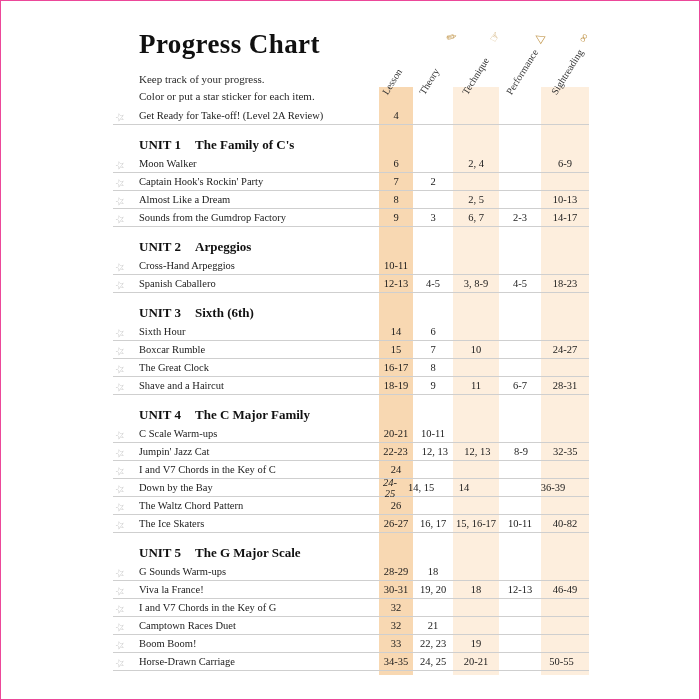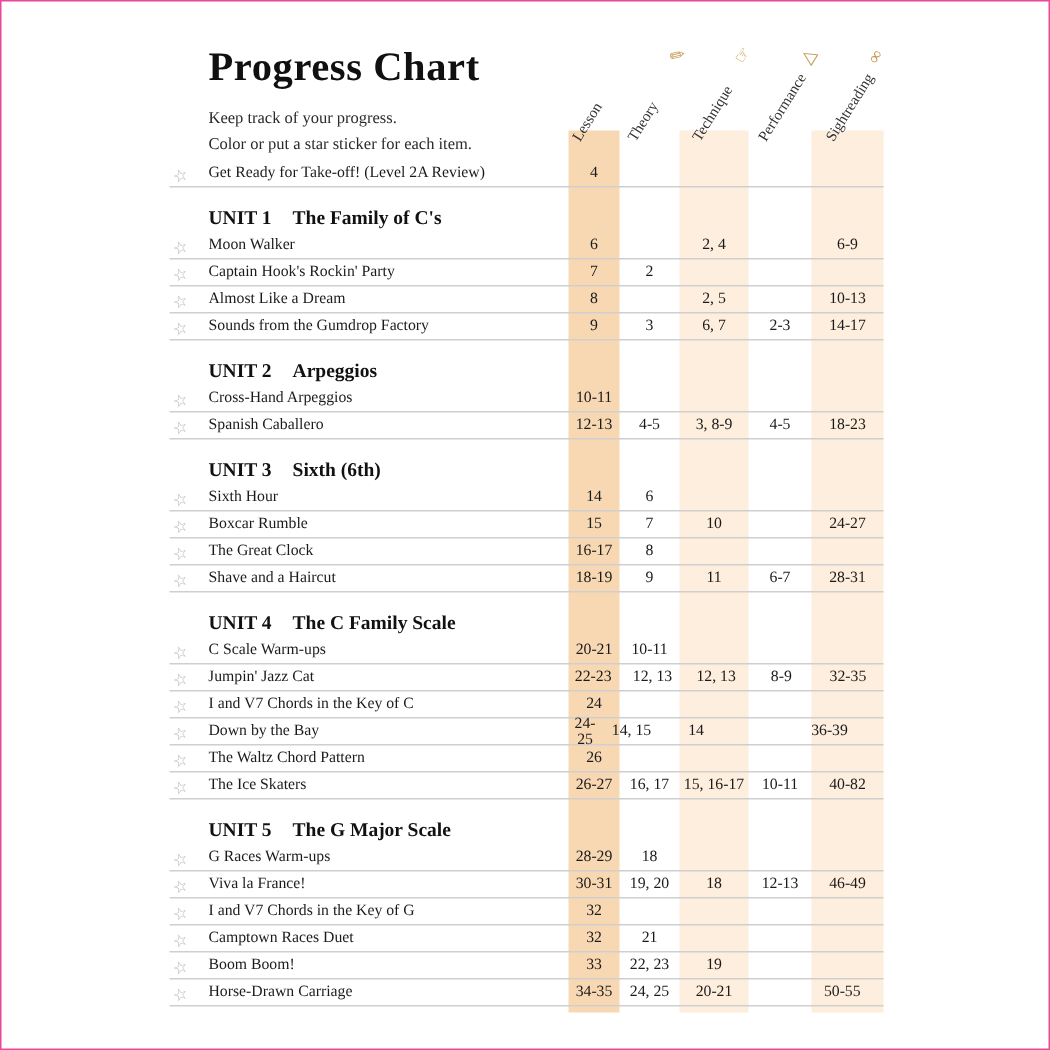--- a/index.html
+++ b/index.html
@@ -168,21 +168,21 @@
         </div>
         <div class="row">
           <span class="star">☆</span>
           <span class="rtitle">Shave and a Haircut</span>
           <span class="cell" style="width: 34px;">18-19</span>
           <span class="cell" style="width: 40px;">9</span>
           <span class="cell" style="width: 46px;">11</span>
           <span class="cell" style="width: 42px;">6-7</span>
           <span class="cell" style="width: 48px;">28-31</span>
         </div>
-        <div class="heading"><span class="unit">UNIT 4</span><span class="unit-name">The C Family Scale</span></div>
+        <div class="heading"><span class="unit">UNIT 4</span><span class="unit-name">The C Major Family</span></div>
         <div class="row">
           <span class="star">☆</span>
           <span class="rtitle">C Scale Warm-ups</span>
           <span class="cell" style="width: 34px;">20-21</span>
           <span class="cell" style="width: 40px;">10-11</span>
           <span class="cell" style="width: 46px;"></span>
           <span class="cell" style="width: 42px;"></span>
           <span class="cell" style="width: 48px;"></span>
         </div>
         <div class="row">
@@ -199,21 +199,21 @@
           <span class="rtitle">I and V7 Chords in the Key of C</span>
           <span class="cell" style="width: 34px;">24</span>
           <span class="cell" style="width: 40px;"></span>
           <span class="cell" style="width: 46px;"></span>
           <span class="cell" style="width: 42px;"></span>
           <span class="cell" style="width: 48px;"></span>
         </div>
         <div class="row">
           <span class="star">☆</span>
           <span class="rtitle">Down by the Bay</span>
-          <span class="cell" style="width: 22px;">24-25</span>
+          <span class="cell" style="width: 22px; font-style: italic;">24-25</span>
           <span class="cell" style="width: 40px;">14, 15</span>
           <span class="cell" style="width: 46px;">14</span>
           <span class="cell" style="width: 42px;"></span>
           <span class="cell" style="width: 48px;">36-39</span>
         </div>
         <div class="row">
           <span class="star">☆</span>
           <span class="rtitle">The Waltz Chord Pattern</span>
           <span class="cell" style="width: 34px; text-align: center;">26</span>
           <span class="cell" style="width: 40px;"></span>
@@ -226,21 +226,21 @@
           <span class="rtitle">The Ice Skaters</span>
           <span class="cell" style="width: 34px;">26-27</span>
           <span class="cell" style="width: 40px;">16, 17</span>
           <span class="cell" style="width: 46px;">15, 16-17</span>
           <span class="cell" style="width: 42px;">10-11</span>
           <span class="cell" style="width: 48px;">40-82</span>
         </div>
         <div class="heading"><span class="unit">UNIT 5</span><span class="unit-name">The G Major Scale</span></div>
         <div class="row">
           <span class="star">☆</span>
-          <span class="rtitle">G Races Warm-ups</span>
+          <span class="rtitle">G Sounds Warm-ups</span>
           <span class="cell" style="width: 34px;">28-29</span>
           <span class="cell" style="width: 40px;">18</span>
           <span class="cell" style="width: 46px;"></span>
           <span class="cell" style="width: 42px;"></span>
           <span class="cell" style="width: 48px;"></span>
         </div>
         <div class="row">
           <span class="star">☆</span>
           <span class="rtitle">Viva la France!</span>
           <span class="cell" style="width: 34px;">30-31</span>

